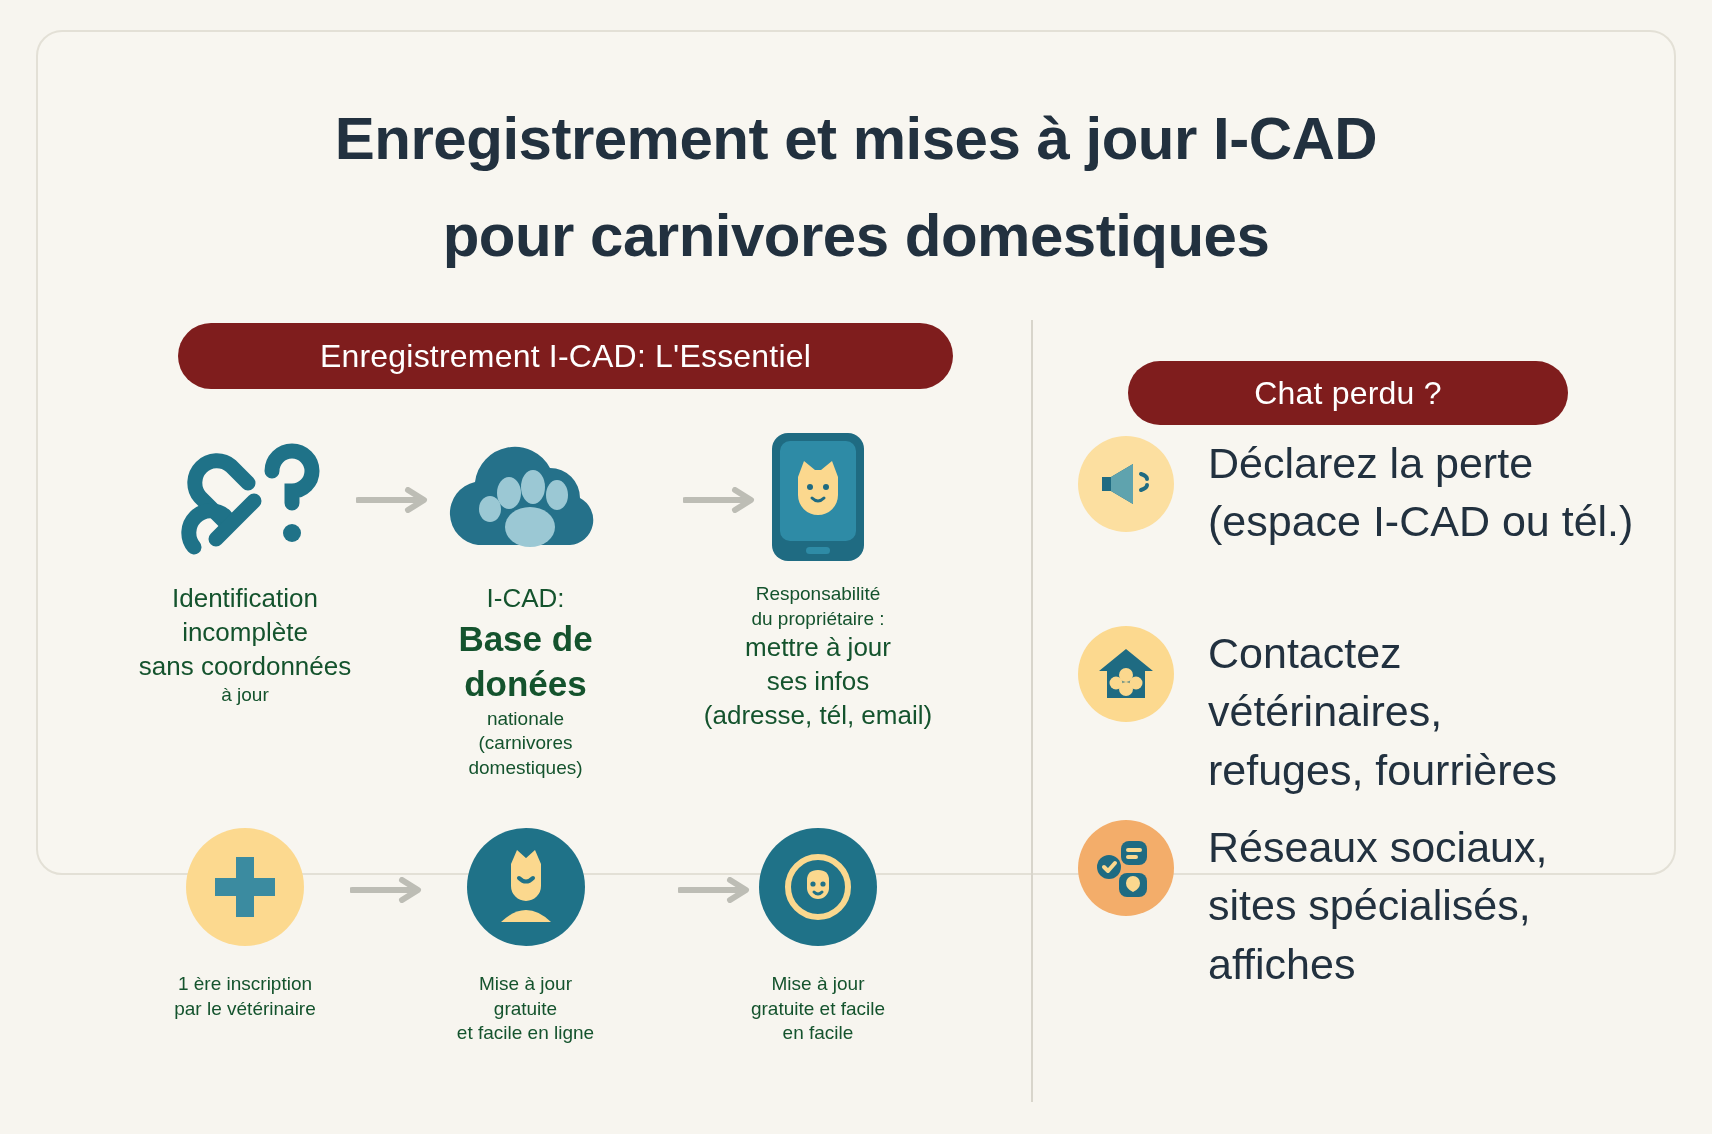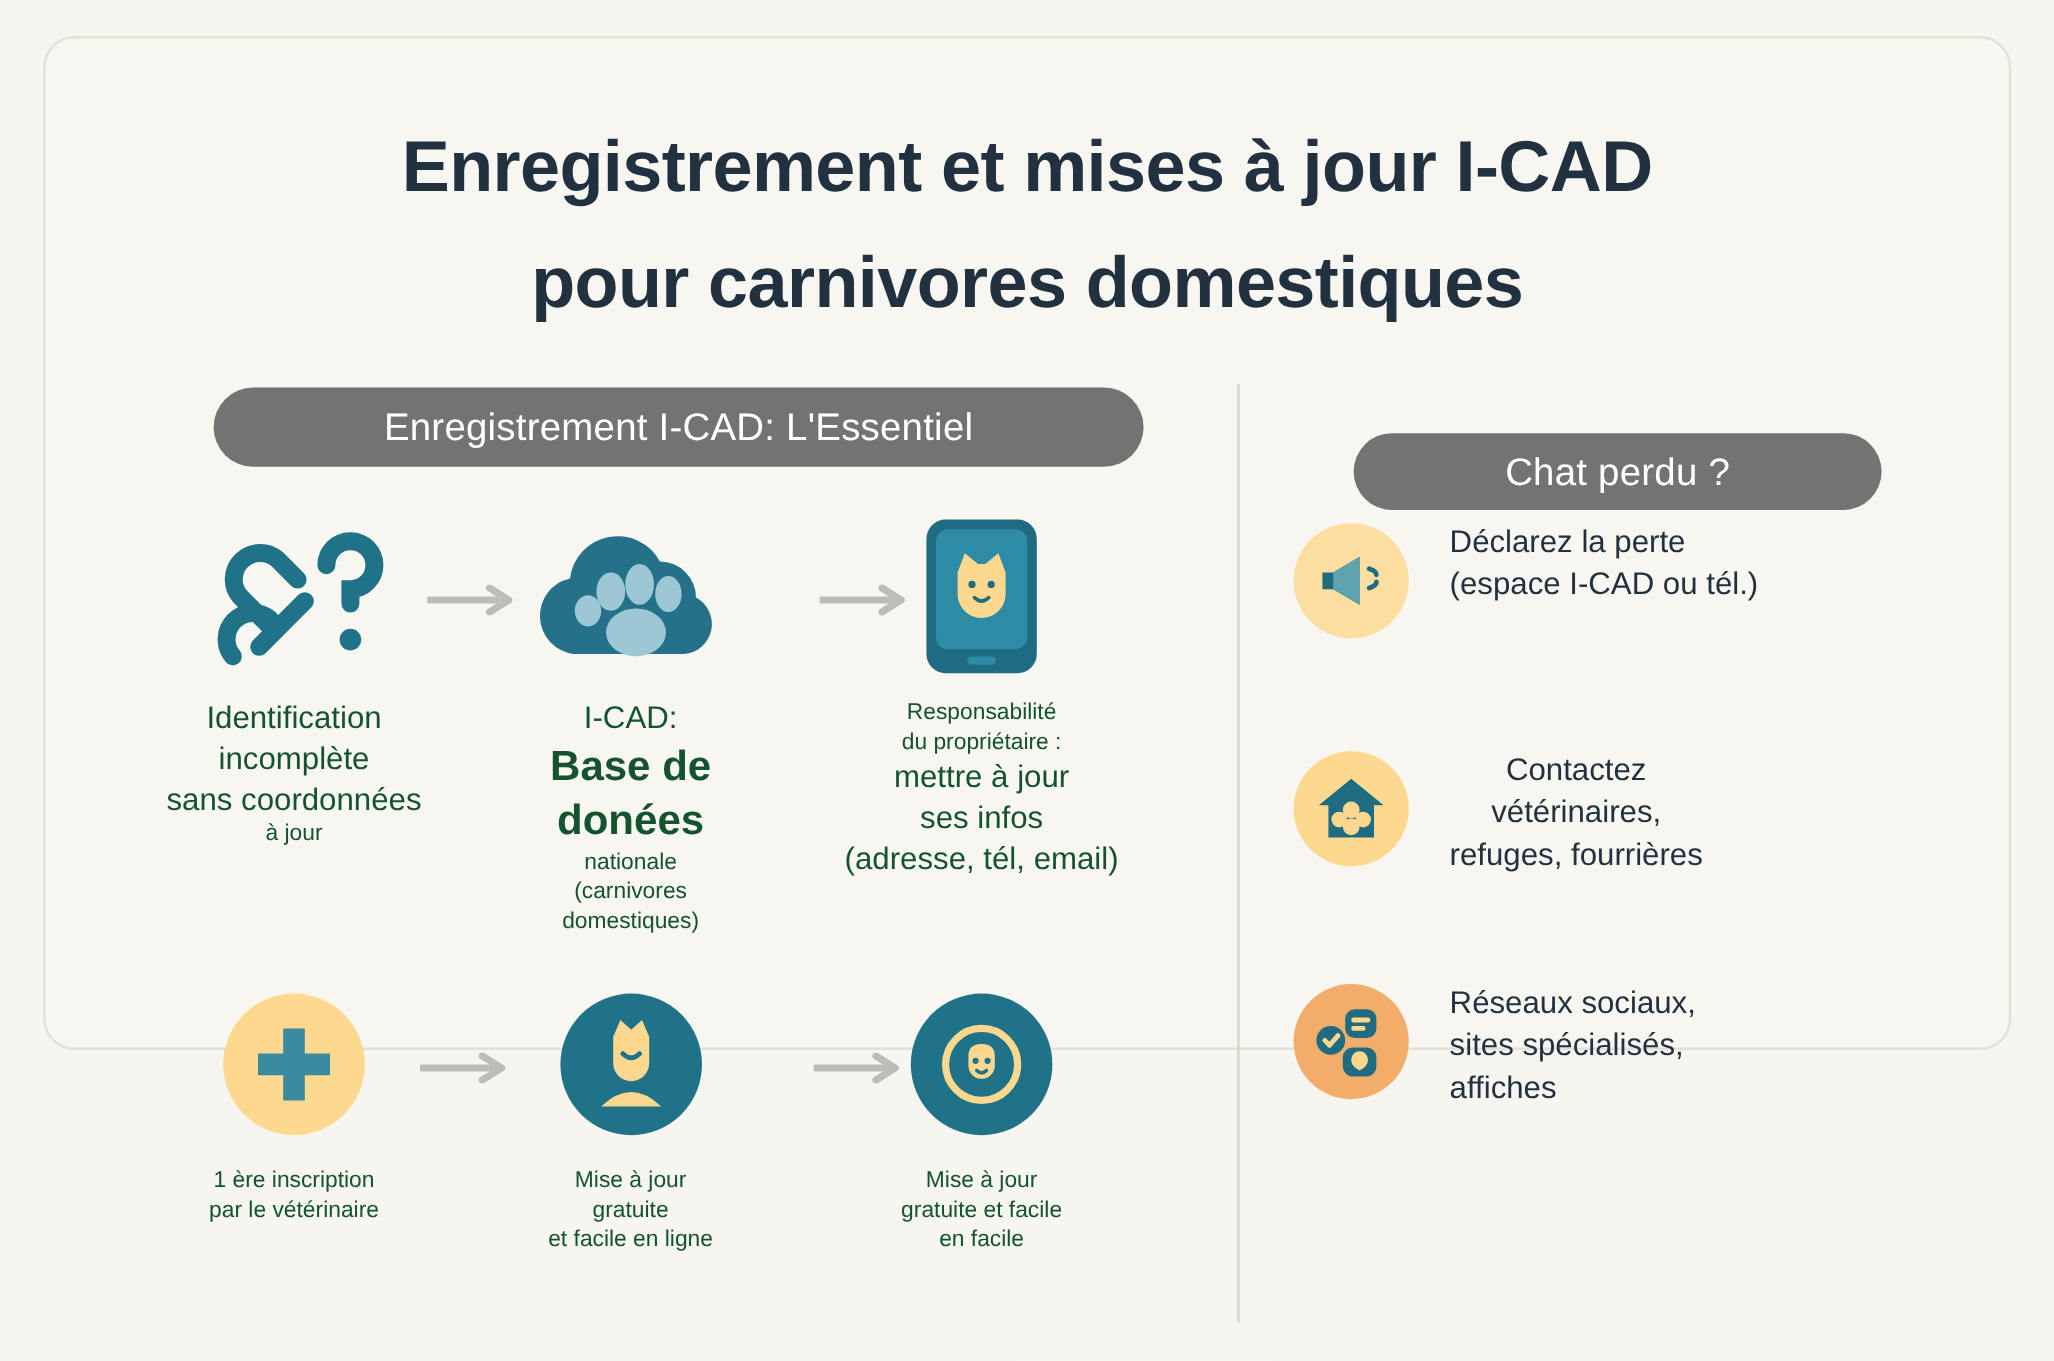--- a/index.html
+++ b/index.html
@@ -35,21 +35,21 @@
   .title-line {
     font-size: 60px;
     font-weight: 700;
     letter-spacing: -0.5px;
     line-height: 1.62;
   }
 
   
   .pill {
     position: absolute;
-    background: #737373;
+    background: #7f1d1d;
     color: #ffffff;
     border-radius: 34px;
     display: flex;
     align-items: center;
     justify-content: center;
     font-size: 32px;
     font-weight: 400;
     letter-spacing: 0.2px;
   }
   .pill-left  { left: 140px;  top: 291px; width: 775px; height: 66px; }
@@ -106,39 +106,39 @@
   .arrow-b2 { left: 640px; top: 845px; }
 
   
   .r-item {
     position: absolute;
     display: flex;
     align-items: flex-start;
     gap: 34px;
   }
   .r-i1 { left: 1040px; top: 398px; }
-  .r-i2 { left: 1040px; top: 588px; text-align: center; }
+  .r-i2 { left: 1040px; top: 588px; }
   .r-i3 { left: 1040px; top: 782px; }
 
   .r-circle {
     width: 96px;
     height: 96px;
     border-radius: 50%;
     flex: 0 0 96px;
     display: flex;
     align-items: center;
     justify-content: center;
     margin-top: 6px;
   }
   .c-yellow  { background: #fcdfa0; }
   .c-yellow2 { background: #fcd98f; }
   .c-orange  { background: #f3ad6a; }
 
   .r-text {
-    font-size: 26px;
+    font-size: 43px;
     line-height: 1.36;
     color: #22313f;
     padding-top: 4px;
   }
 
   
   .circ-icon {
     width: 118px;
     height: 118px;
     border-radius: 50%;

